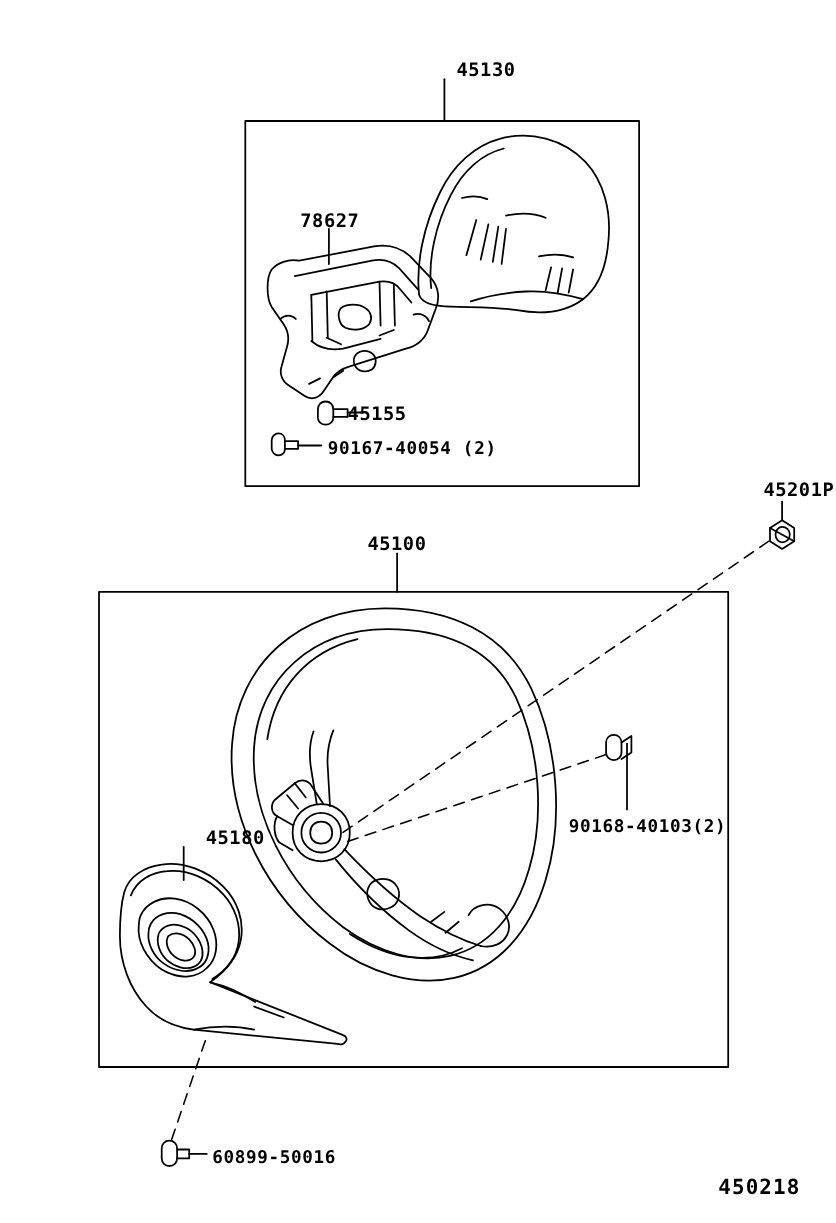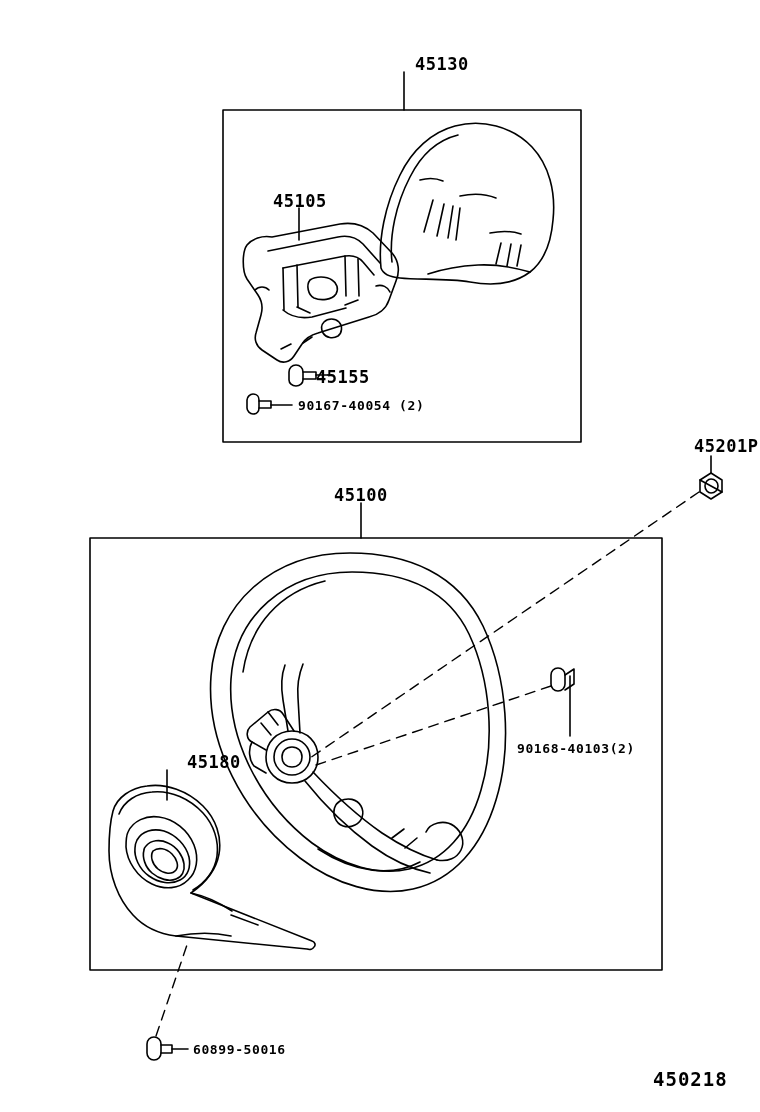--- a/index.html
+++ b/index.html
@@ -32,21 +32,21 @@
   .lbl {
     position: absolute;
     font-family: "DejaVu Sans Mono", monospace;
     font-weight: bold;
     font-size: 17px;
     letter-spacing: 0.5px;
     white-space: nowrap;
     color: #000;
   }
   .lbl.code {
-    font-size: 13px;
+    font-size: 16px;
     font-weight: bold;
     letter-spacing: 0.6px;
   }
   .figno {
     position: absolute;
     font-family: "DejaVu Sans Mono", monospace;
     font-weight: bold;
     font-size: 19px;
     letter-spacing: 1px;
   }
@@ -216,21 +216,21 @@
 
       <path d="M156 1036 L188 942" stroke-dasharray="10 7" stroke-width="1.4"></path>
 
       <line x1="328" y1="375" x2="330" y2="375"></line>
 
     </g>
   </svg>
 
   <div class="lbl" style="left:379px; top:54px;margin-left:36px;">45130</div>
 
-  <div class="lbl" style="left:273px; top:191px;">45105</div>
+  <div class="lbl" style="left:273px; top:191px;">78627</div>
 
   <div class="lbl" style="left:316px; top:367px;">45155</div>
 
   <div class="lbl code" style="left:298px; top:398px;">90167-40054 (2)</div>
 
   <div class="lbl" style="left:694px; top:436px;">45201P</div>
 
   <div class="lbl" style="left:334px; top:485px;text-align:right;">45100</div>
 
   <div class="lbl code" style="left:517px; top:741px;">90168-40103(2)</div>

